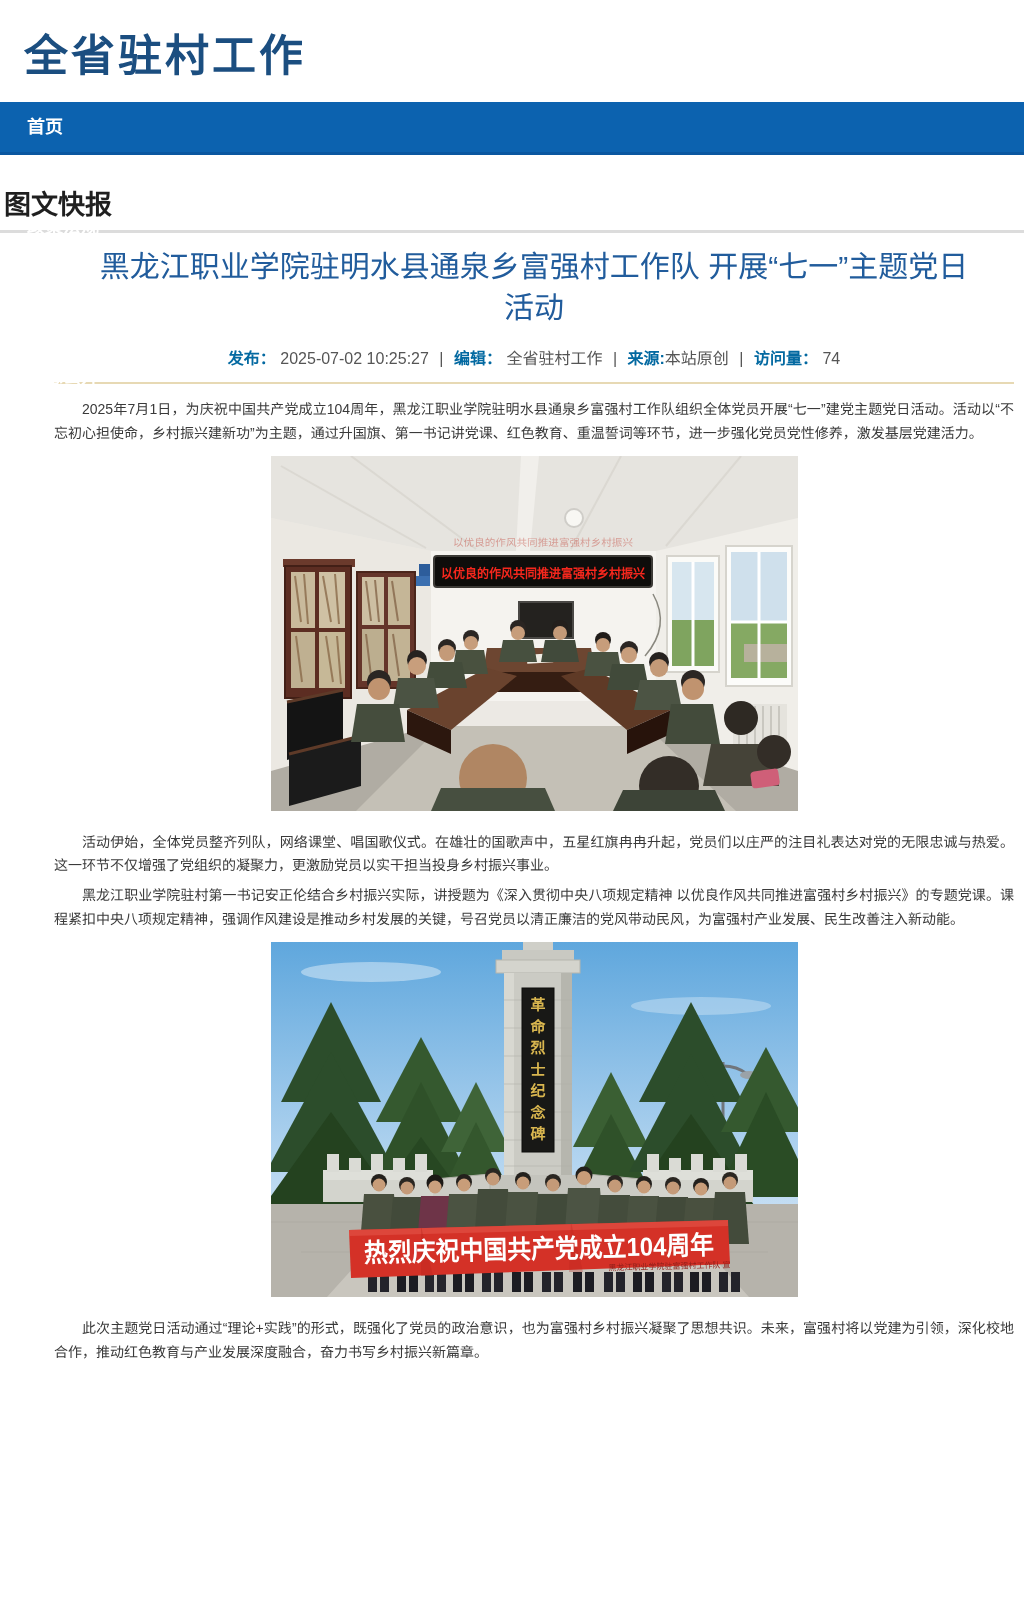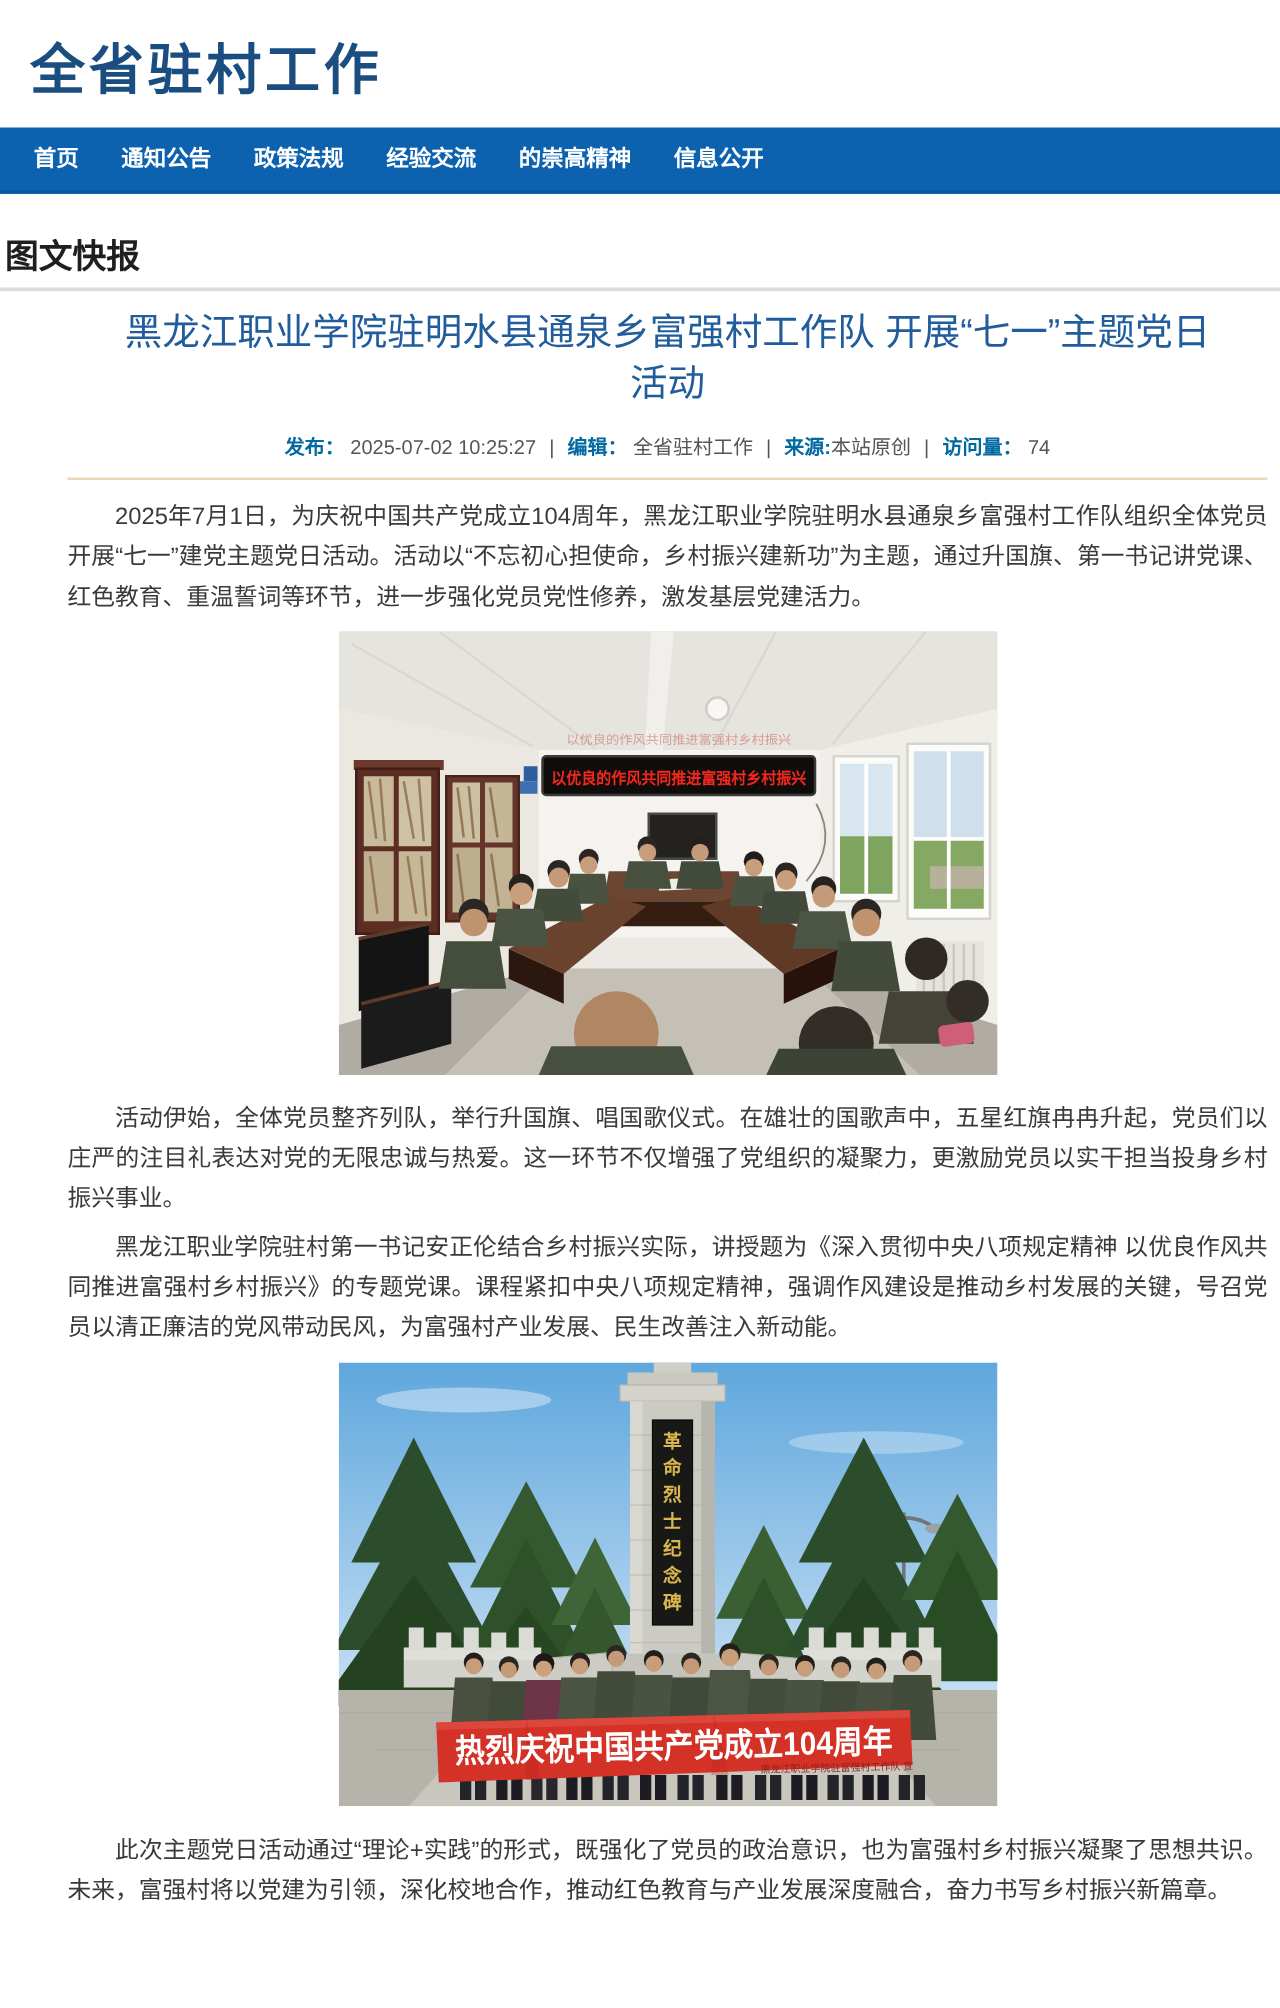--- a/index.html
+++ b/index.html
@@ -13,20 +13,21 @@
   .site-header { background:#ffffff; padding:20px 0 18px 24px; }
   .site-logo {
     font-size:44px; font-weight:bold; letter-spacing:3px;
     color:#1b4e80; cursor:pointer; display:inline-block;
   }
   
   .nav-bar {
     background:#0c62af; height:53px;
     display:flex; align-items:stretch; padding-left:10px;
     border-bottom:3px solid #0a57a0;
+    flex-direction:column;
   }
   .nav-item {
     color:#ffffff; font-size:18px; font-weight:bold;
     line-height:50px; padding:0 17px; cursor:pointer; white-space:nowrap;
   }
   
   .section-head {
     font-size:27px; font-weight:bold; color:#1f1f1f;
     padding:28px 0 8px 4px;
   }
@@ -38,21 +39,21 @@
     line-height:1.35; margin:14px 40px 0 40px;
   }
   .meta-row {
     text-align:center; font-size:16px; color:#555;
     margin-top:20px; line-height:22px;
   }
   .meta-row b { color:#0369a1; font-weight:bold; }
   .meta-sep { margin:0 6px; color:#555; }
   .meta-rule { border:none; border-top:2px solid #e7d9b4; margin:12px 0 14px 0; }
   .body-p {
-    font-size:19px; line-height:1.7; color:#3a3a3a;
+    font-size:14px; line-height:1.7; color:#3a3a3a;
     text-indent:2em; text-align:justify; margin:6px 0;
   }
   figure.photo { width:527px; margin:10px auto 20px auto; display:block; }
   figure.photo svg { display:block; width:527px; }
 </style>
 </head>
 <body>
 
 <header class="site-header">
   <span class="site-logo">全省驻村工作</span>
@@ -208,21 +209,21 @@
 
         <circle cx="222" cy="322" r="34" fill="#b08663"></circle>
         <path d="M190,334 A34,34 0 0 0 254,334" stroke="#5a5048" stroke-width="11" fill="none"></path>
         <polygon points="160,355 284,355 274,332 170,332" fill="#474f40"></polygon>
         <circle cx="398" cy="330" r="30" fill="#332d27"></circle>
         <polygon points="342,355 454,355 444,334 352,334" fill="#3d4437"></polygon>
       </g>
     </svg>
   </figure>
 
-  <p class="body-p">活动伊始，全体党员整齐列队，举行升国旗、唱国歌仪式。在雄壮的国歌声中，五星红旗冉冉升起，党员们以庄严的注目礼表达对党的无限忠诚与热爱。这一环节不仅增强了党组织的凝聚力，更激励党员以实干担当投身乡村振兴事业。</p>
+  <p class="body-p">活动伊始，全体党员整齐列队，网络课堂、唱国歌仪式。在雄壮的国歌声中，五星红旗冉冉升起，党员们以庄严的注目礼表达对党的无限忠诚与热爱。这一环节不仅增强了党组织的凝聚力，更激励党员以实干担当投身乡村振兴事业。</p>
   <p class="body-p">黑龙江职业学院驻村第一书记安正伦结合乡村振兴实际，讲授题为《深入贯彻中央八项规定精神 以优良作风共同推进富强村乡村振兴》的专题党课。课程紧扣中央八项规定精神，强调作风建设是推动乡村发展的关键，号召党员以清正廉洁的党风带动民风，为富强村产业发展、民生改善注入新动能。</p>
 
   <figure class="photo">
     <svg viewBox="0 0 527 355" width="527" height="355">
       <defs>
         <linearGradient id="skyg" x1="0" y1="0" x2="0" y2="1">
           <stop offset="0" stop-color="#5fa7dd"></stop>
           <stop offset="1" stop-color="#c3ddf3"></stop>
         </linearGradient>
       </defs>

